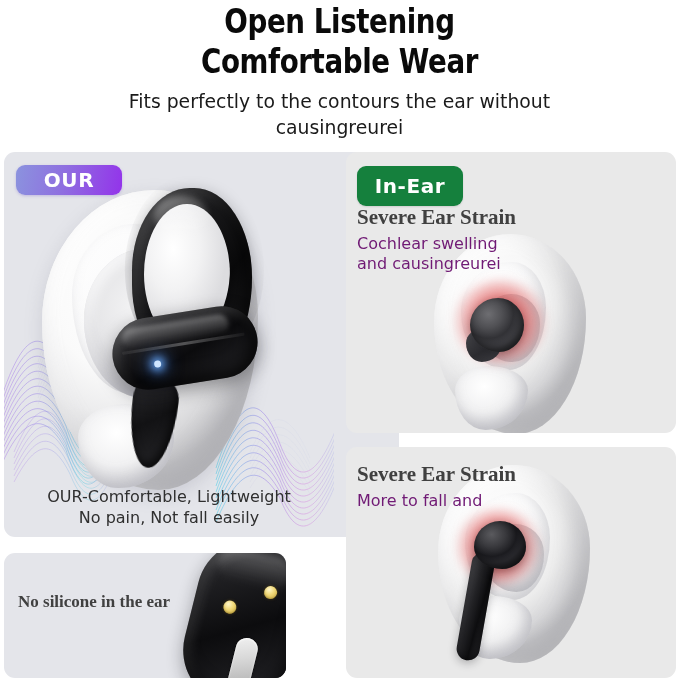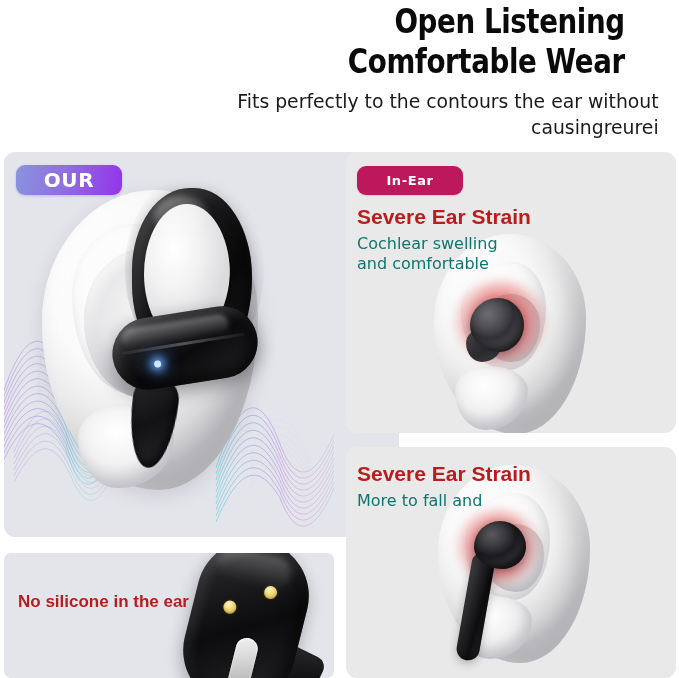--- a/index.html
+++ b/index.html
@@ -6,21 +6,21 @@
   body{
     width:679px;height:678px;
     background:#ffffff;
     font-family:"Liberation Sans", sans-serif;
     overflow:hidden;
     position:relative;
   }
   .page{position:relative;width:679px;height:678px;}
 
   
-  .header{position:absolute;left:0;top:0;width:679px;text-align:right;}
+  .header{position:absolute;left:0;top:0;width:679px;text-align:center;}
   .title{
     font-family:"DejaVu Sans", sans-serif;
     font-weight:700;
     font-size:33px;
     line-height:40px;
     color:#0a0a0a;
     letter-spacing:-0.5px;
     transform:scaleX(0.84);
     transform-origin:center top;
     margin:0;
@@ -39,64 +39,64 @@
     padding-top:6px;
   }
   .sub-line{display:block;}
 
   
   .panel{position:absolute;border-radius:11px;overflow:hidden;}
   .panel-left{background:#e4e5ea;}
   .panel-right{background:#e9e9e9;}
 
   #panel-our{left:4px;top:152px;width:395px;height:385px;}
-  #panel-silicone{left:4px;top:553px;width:330px;height:125px;border-radius:7px;}
+  #panel-silicone{left:4px;top:553px;width:282px;height:125px;}
   #panel-inear{left:346px;top:152px;width:330px;height:281px;}
   #panel-stem{left:346px;top:447px;width:330px;height:231px;}
 
   
   .badge{
     position:absolute;
     display:flex;align-items:center;justify-content:center;
     border-radius:9px;
     color:#ffffff;
     font-family:"DejaVu Sans", sans-serif;
     font-weight:700;
     letter-spacing:0.6px;
   }
   #badge-our{
     left:12px;top:13px;width:106px;height:30px;
     font-size:20px;
     background:linear-gradient(100deg,#8b93de 0%, #8f6fe0 45%, #9333ea 100%);
     box-shadow:0 1px 3px rgba(110,80,200,.30);
   }
   #badge-inear{
-    left:11px;top:14px;width:106px;height:29px;
-    font-size:13px;
-    background:#be185d;
+    left:11px;top:14px;width:106px;height:40px;
+    font-size:20px;
+    background:#15803d;
     box-shadow:0 1px 2px rgba(0,0,0,.12);
   }
 
   
   .head-text{
     position:absolute;
-    font-family:Liberation Sans, sans-serif;
+    font-family:Liberation Serif, serif;
     font-weight:700;
     font-size:21px;
     line-height:26px;
-    color:#b91c1c;
+    color:#404040;
     white-space:nowrap;
   }
   .sub-text{
     position:absolute;
     font-family:"DejaVu Sans", sans-serif;
     font-weight:400;
     font-size:16px;
     line-height:20px;
-    color:#0f766e;
+    color:#701a75;
     white-space:nowrap;
   }
   .sub-text span{display:block;}
 
   #inear-head{left:11px;top:52px;}
   #inear-sub{left:11px;top:82px;}
   #stem-head{left:11px;top:14px;}
   #stem-sub{left:11px;top:44px;}
 
   #sil-head{left:14px;top:36px;font-size:17px;}
@@ -426,20 +426,24 @@
         <div class="pod-highlight"></div>
         <div class="pod-seam"></div>
         <div class="pod-led"></div>
       </div>
     </div>
 
     <div class="badge" id="badge-our">
       <span>OUR</span>
     </div>
 
+    <div class="caption" id="our-caption">
+      <span>OUR-Comfortable, Lightweight</span>
+      <span>No pain, Not fall easily</span>
+    </div>
   </div>
 
   <div class="panel panel-left" id="panel-silicone">
     <div class="sil-art">
       <div class="bud-stem"></div>
       <div class="bud-body">
         <div class="bud-gloss"></div>
         <div class="contact" id="contact-a"></div>
         <div class="contact" id="contact-b"></div>
         <div class="bud-button"></div>
@@ -459,21 +463,21 @@
     <div class="redglow" id="glow-inear"></div>
     <div class="bud-in-tip"></div>
     <div class="bud-in"></div>
 
     <div class="badge" id="badge-inear">
       <span>In-Ear</span>
     </div>
     <div class="head-text" id="inear-head">Severe Ear Strain</div>
     <div class="sub-text" id="inear-sub">
       <span>Cochlear swelling</span>
-      <span>and comfortable</span>
+      <span>and causingreurei</span>
     </div>
   </div>
 
   <div class="panel panel-right" id="panel-stem">
 
     <div class="ear-red" id="ear-stem">
       <div class="outer"></div>
       <div class="fold1"></div>
       <div class="fold2"></div>
       <div class="lobe2"></div>

